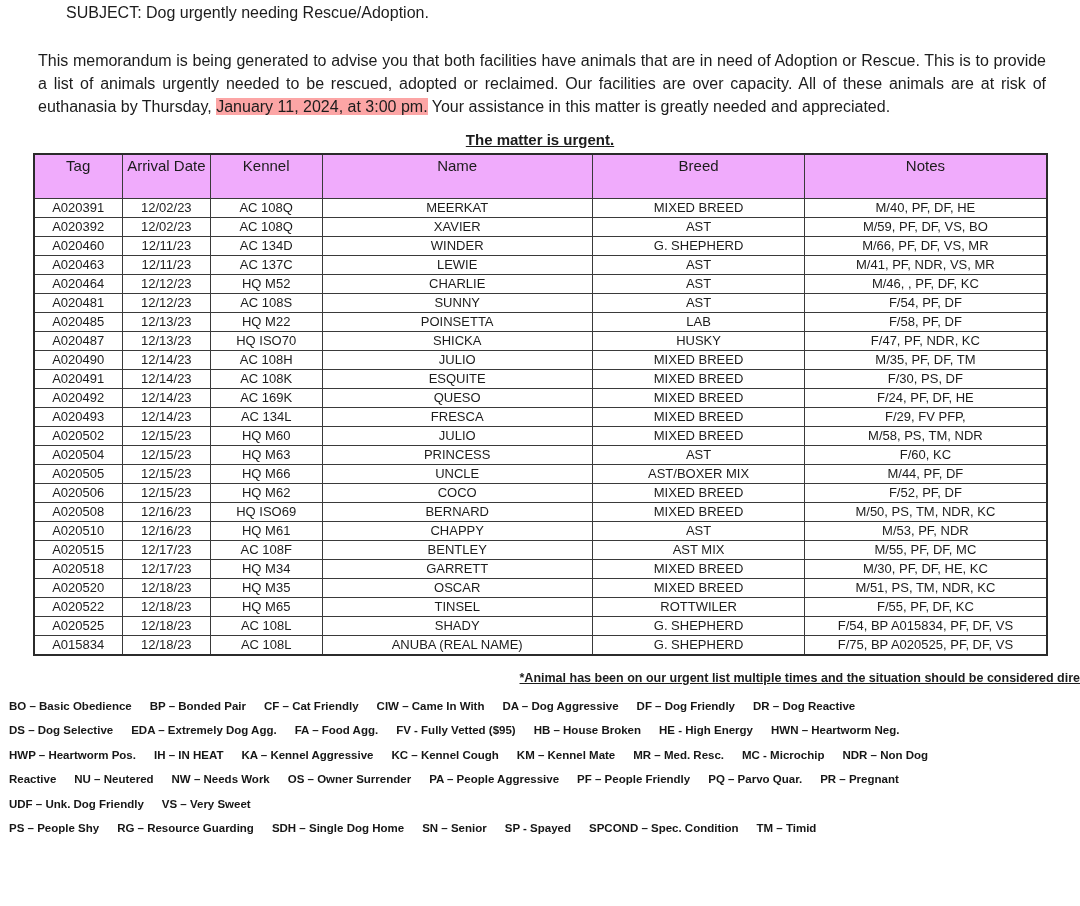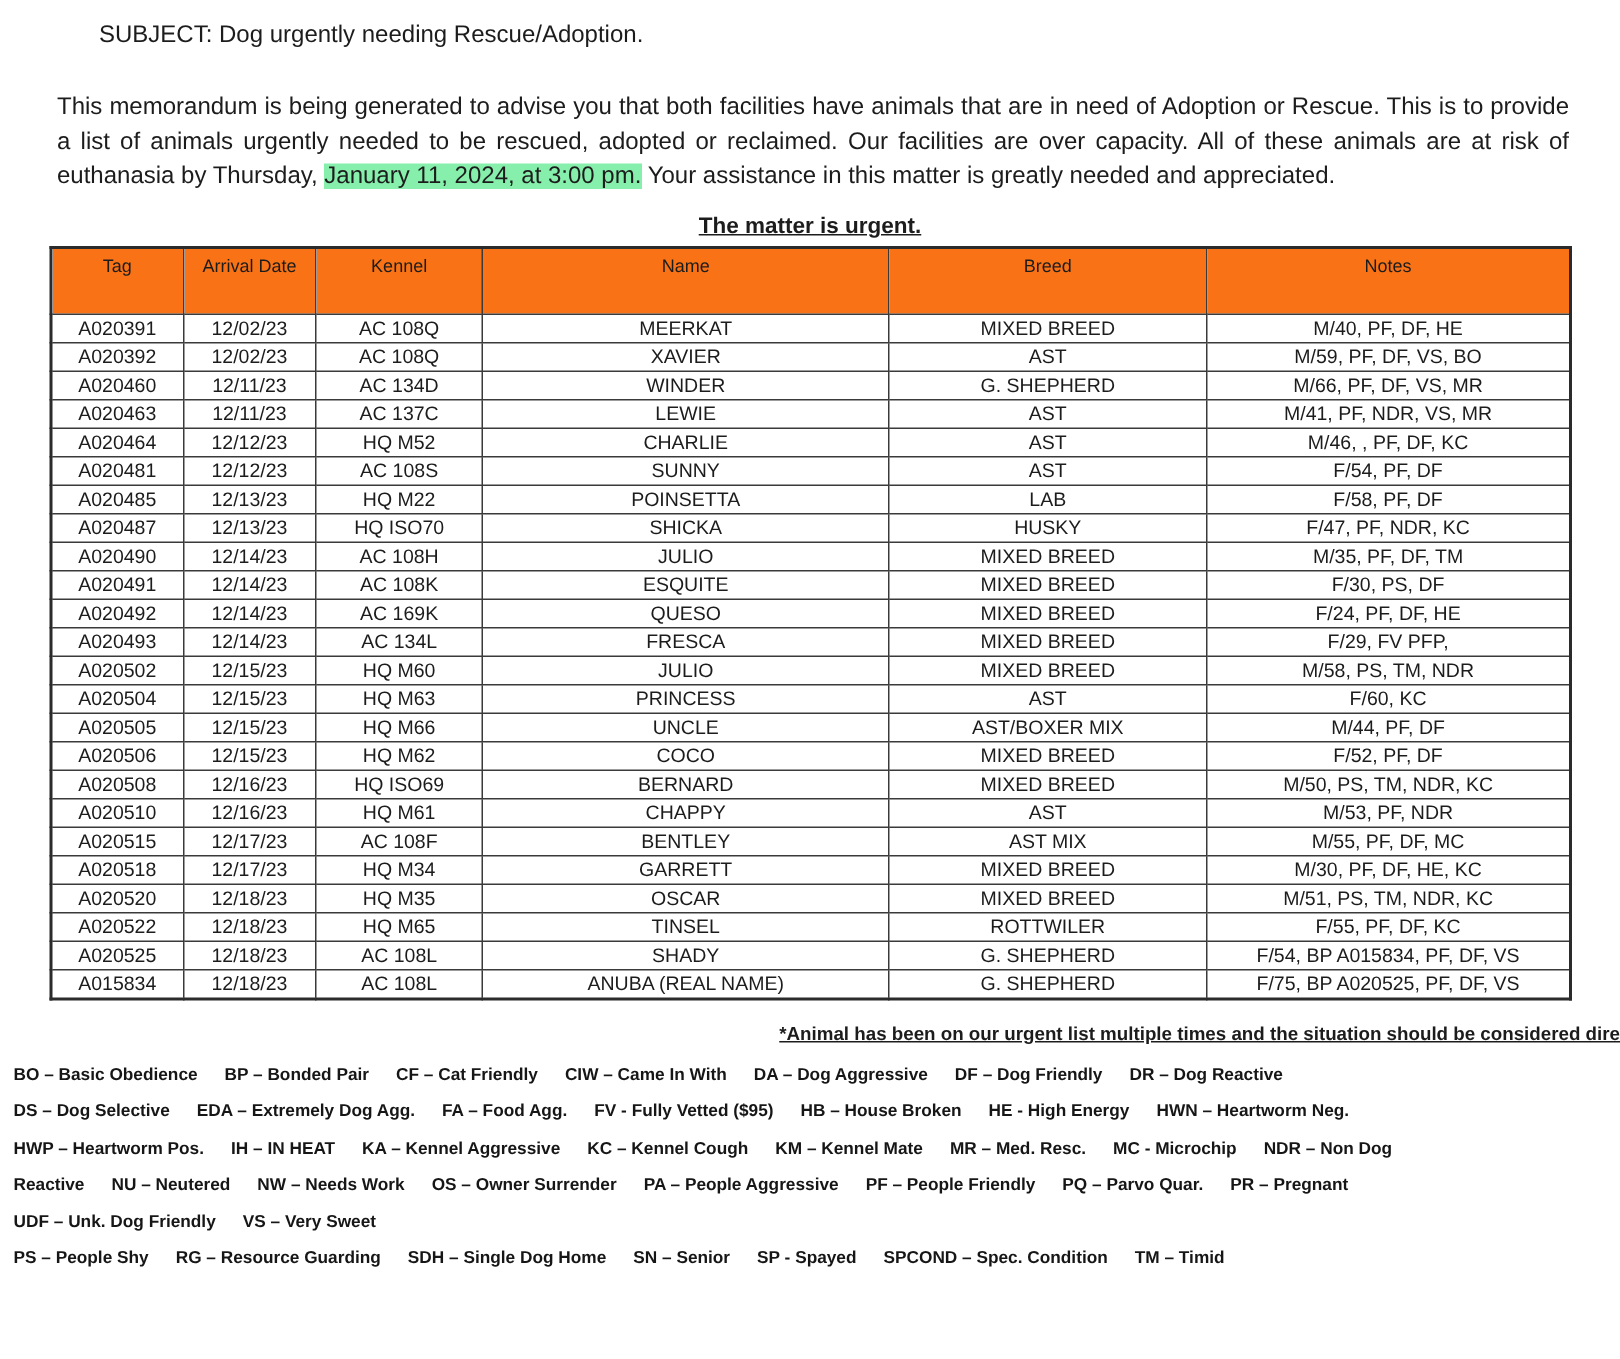--- a/index.html
+++ b/index.html
@@ -4,36 +4,36 @@
 <style>
   * { box-sizing: border-box; margin: 0; padding: 0; }
   html, body { background: #ffffff; }
   body {
     width: 1080px;
     height: 906px;
     font-family: "Liberation Sans", "DejaVu Sans", sans-serif;
     color: #1c1c1c;
     overflow: hidden;
   }
-  .page { width: 1080px; height: 906px; padding-top: 13px; }
+  .page { width: 1080px; height: 906px; padding-top: 2px; }
 
   .subject {
     margin-left: 66px;
     margin-right: 30px;
     font-size: 16px;
     line-height: 22px;
   }
 
   .intro {
     margin: 25px 34px 0 38px;
     font-size: 16px;
     line-height: 23px;
     text-align: justify;
   }
-  .hl { background: #86efac; }
+  .hl { background: #fca5a5; }
 
   .urgency-title {
     margin-top: 13px;
     text-align: center;
     font-size: 15px;
     font-weight: bold;
     text-decoration: underline;
   }
 
   table.animals {
@@ -42,23 +42,23 @@
     border-collapse: collapse;
     border: 2px solid #2b2b2b;
   }
   table.animals th, table.animals td {
     border: 1px solid #3a3a3a;
     text-align: center;
     overflow: hidden;
     white-space: nowrap;
   }
   table.animals th {
-    background: #f97316;
+    background: #f0abfc;
     font-weight: normal;
-    font-size: 12px;
+    font-size: 15px;
     line-height: 20px;
     vertical-align: top;
     padding: 1px 2px 2px 2px;
     height: 44px;
   }
   table.animals td {
     font-size: 13px;
     line-height: 18px;
     height: 19px;
     padding: 0 2px;

